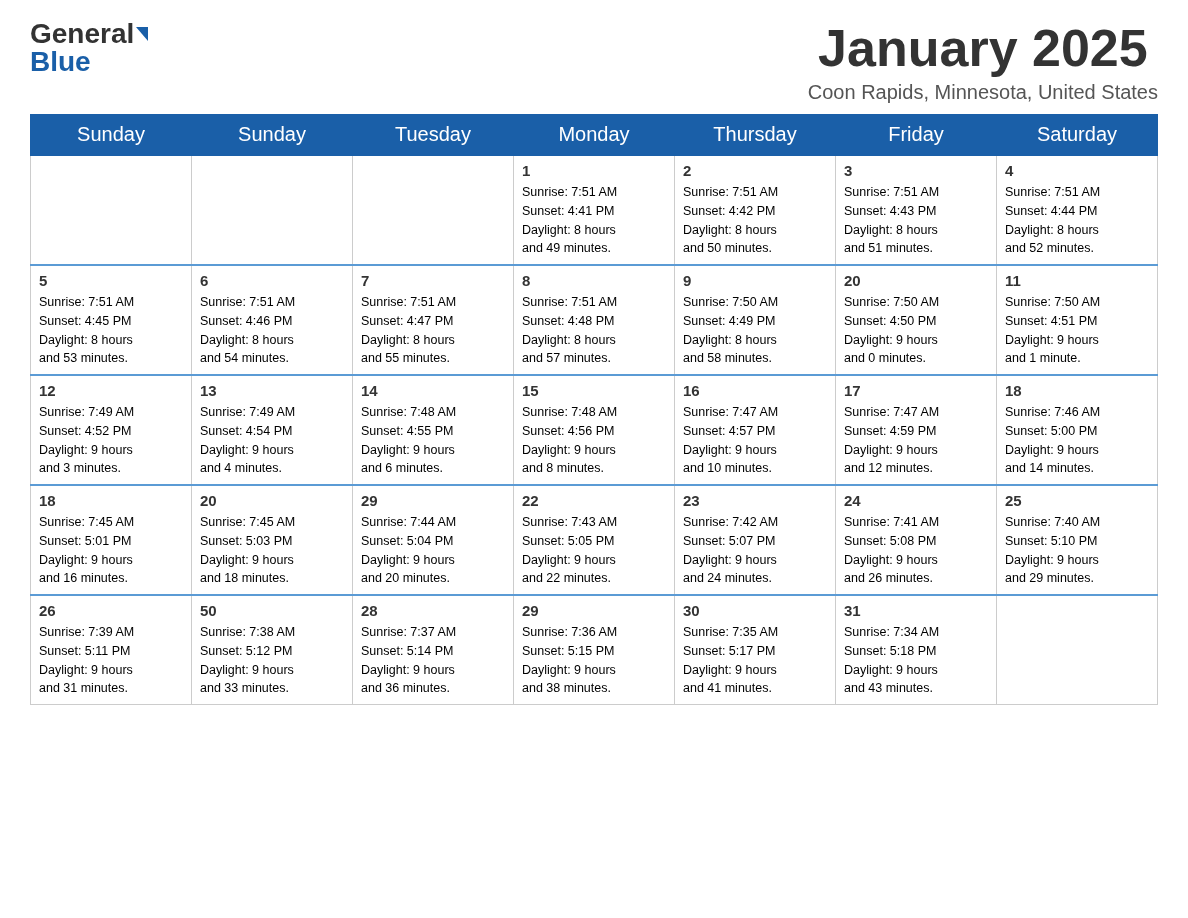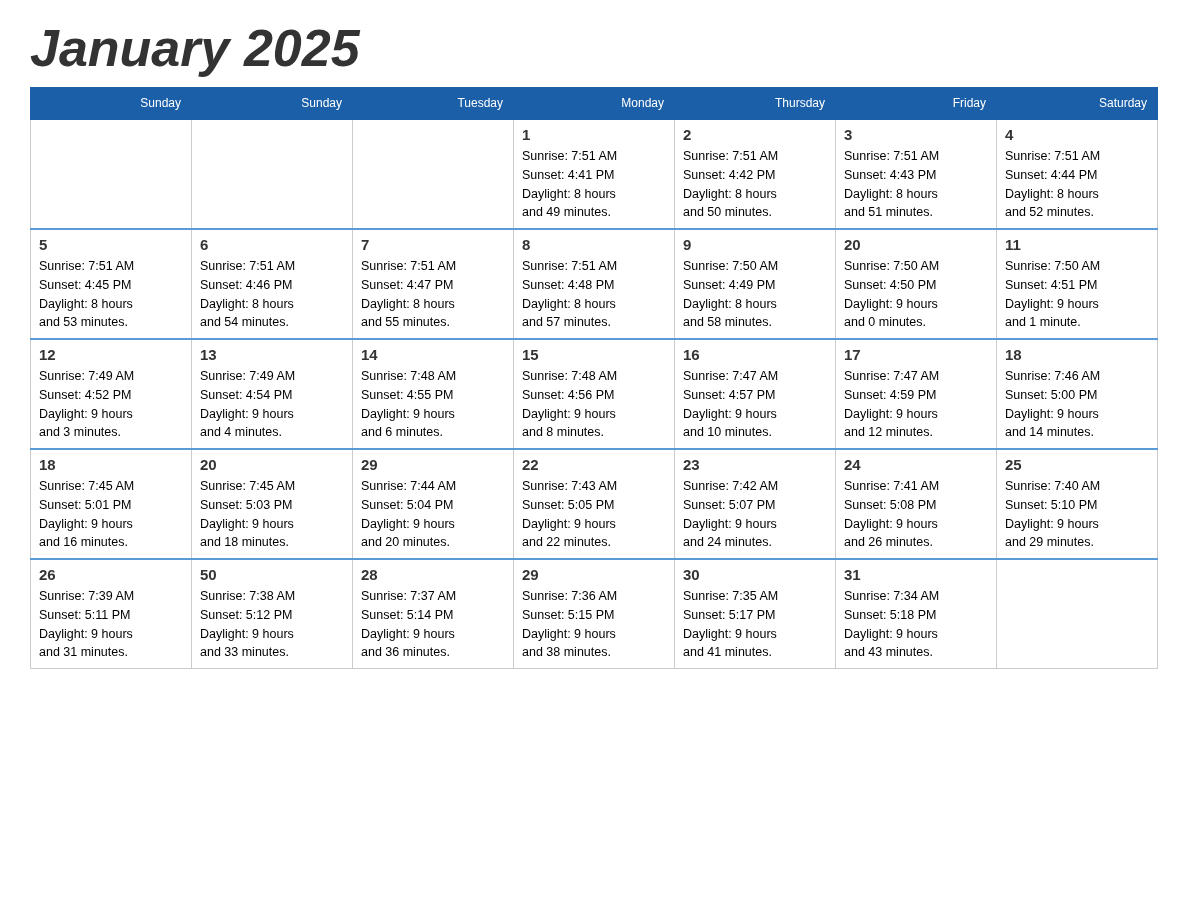--- a/index.html
+++ b/index.html
@@ -38,45 +38,44 @@
       width: 0;
       height: 0;
       border-left: 12px solid transparent;
       border-right: 0px solid transparent;
       border-top: 14px solid #1a5fa8;
       margin-left: 2px;
       vertical-align: middle;
     }
     .title-block {
       text-align: center;
-      font-style: italic;
     }
     .month-title {
       font-size: 52px;
       font-weight: bold;
       color: #333;
       line-height: 1.1;
     }
     .location {
       font-size: 20px;
       color: #555;
       margin-top: 4px;
     }
     .calendar {
       width: 100%;
       border-collapse: collapse;
       margin-top: 10px;
     }
     .calendar th {
       background-color: #1a5fa8;
       color: #fff;
-      font-size: 12px;
+      font-size: 20px;
       font-weight: normal;
       padding: 8px 10px;
-      text-align: right;
+      text-align: center;
       border: 1px solid #1a5fa8;
     }
     .calendar td {
       border: 1px solid #ccc;
       vertical-align: top;
       padding: 6px 8px;
       width: 14.28%;
       min-height: 110px;
       font-size: 13px;
       color: #333;
@@ -105,22 +104,30 @@
       border-top: 2px solid #1a5fa8;
     }
     .week-row td {
       border-top: 2px solid #5b9bd5;
     }
   </style>
 </head>
 <body>
 
 <div class="header">
+  <div class="logo">
+    <div style="display:flex; align-items:center;">
+      <span class="logo-general">General</span>
+      <span class="logo-arrow"></span>
+    </div>
+    <span class="logo-blue">Blue</span>
+  </div>
   <div class="title-block">
     <div class="month-title">January 2025</div>
+    <div class="location">Coon Rapids, Minnesota, United States</div>
   </div>
 </div>
 
 <table class="calendar">
   <thead>
     <tr id="dow-row">
         <th>Sunday</th>
         <th>Sunday</th>
         <th>Tuesday</th>
         <th>Monday</th>

